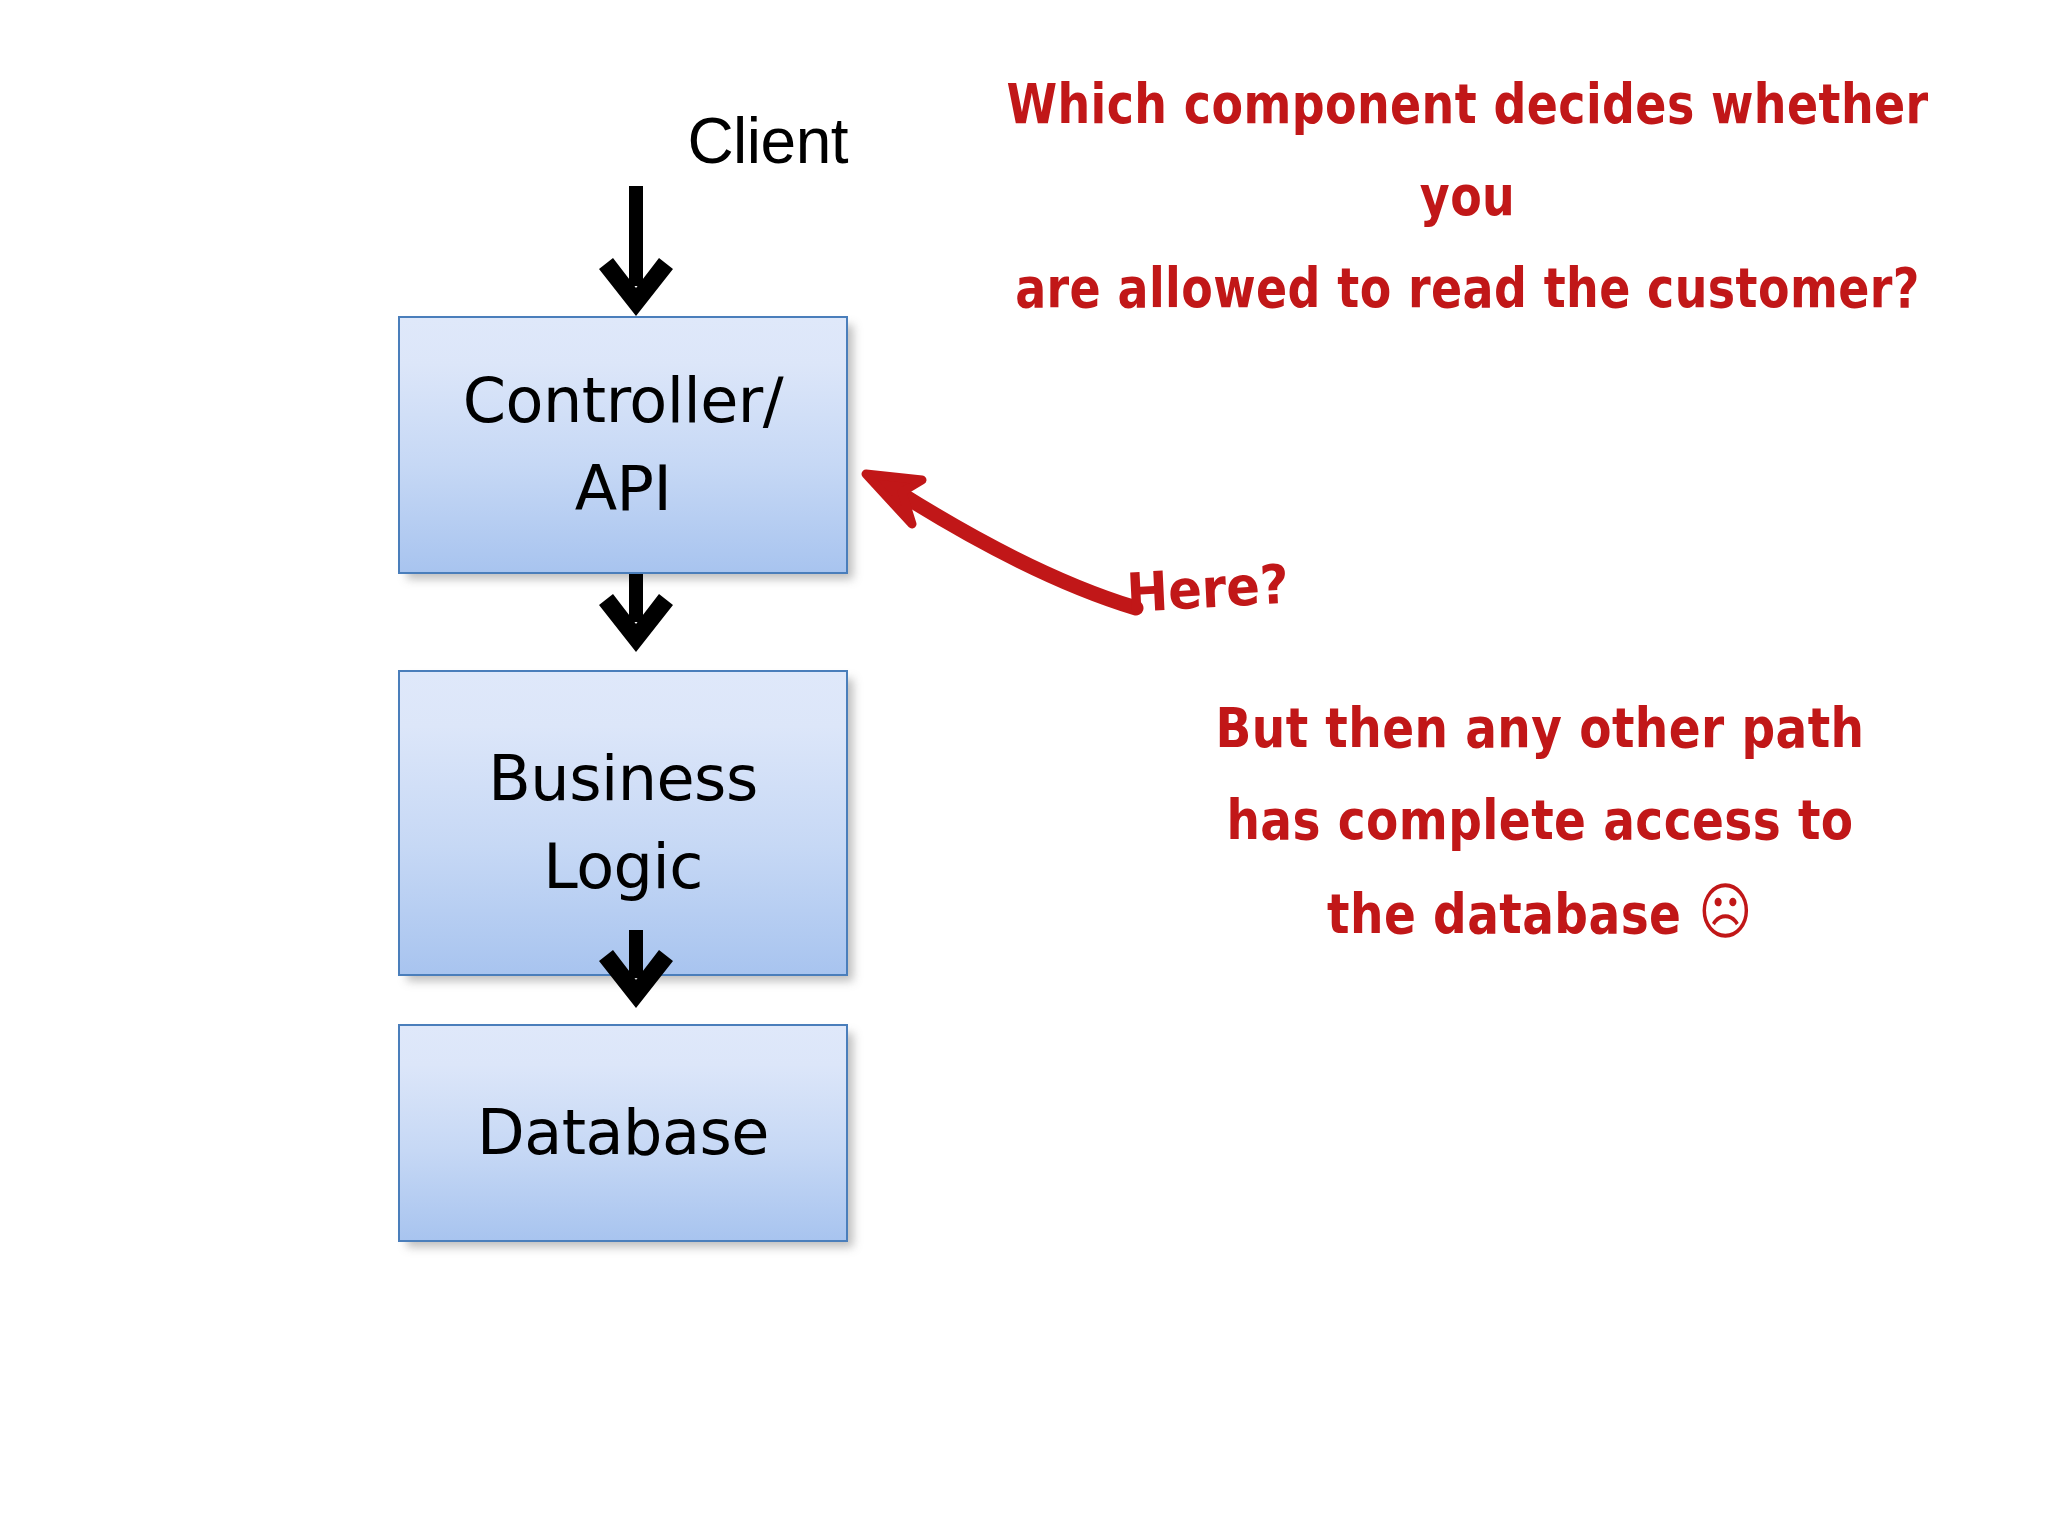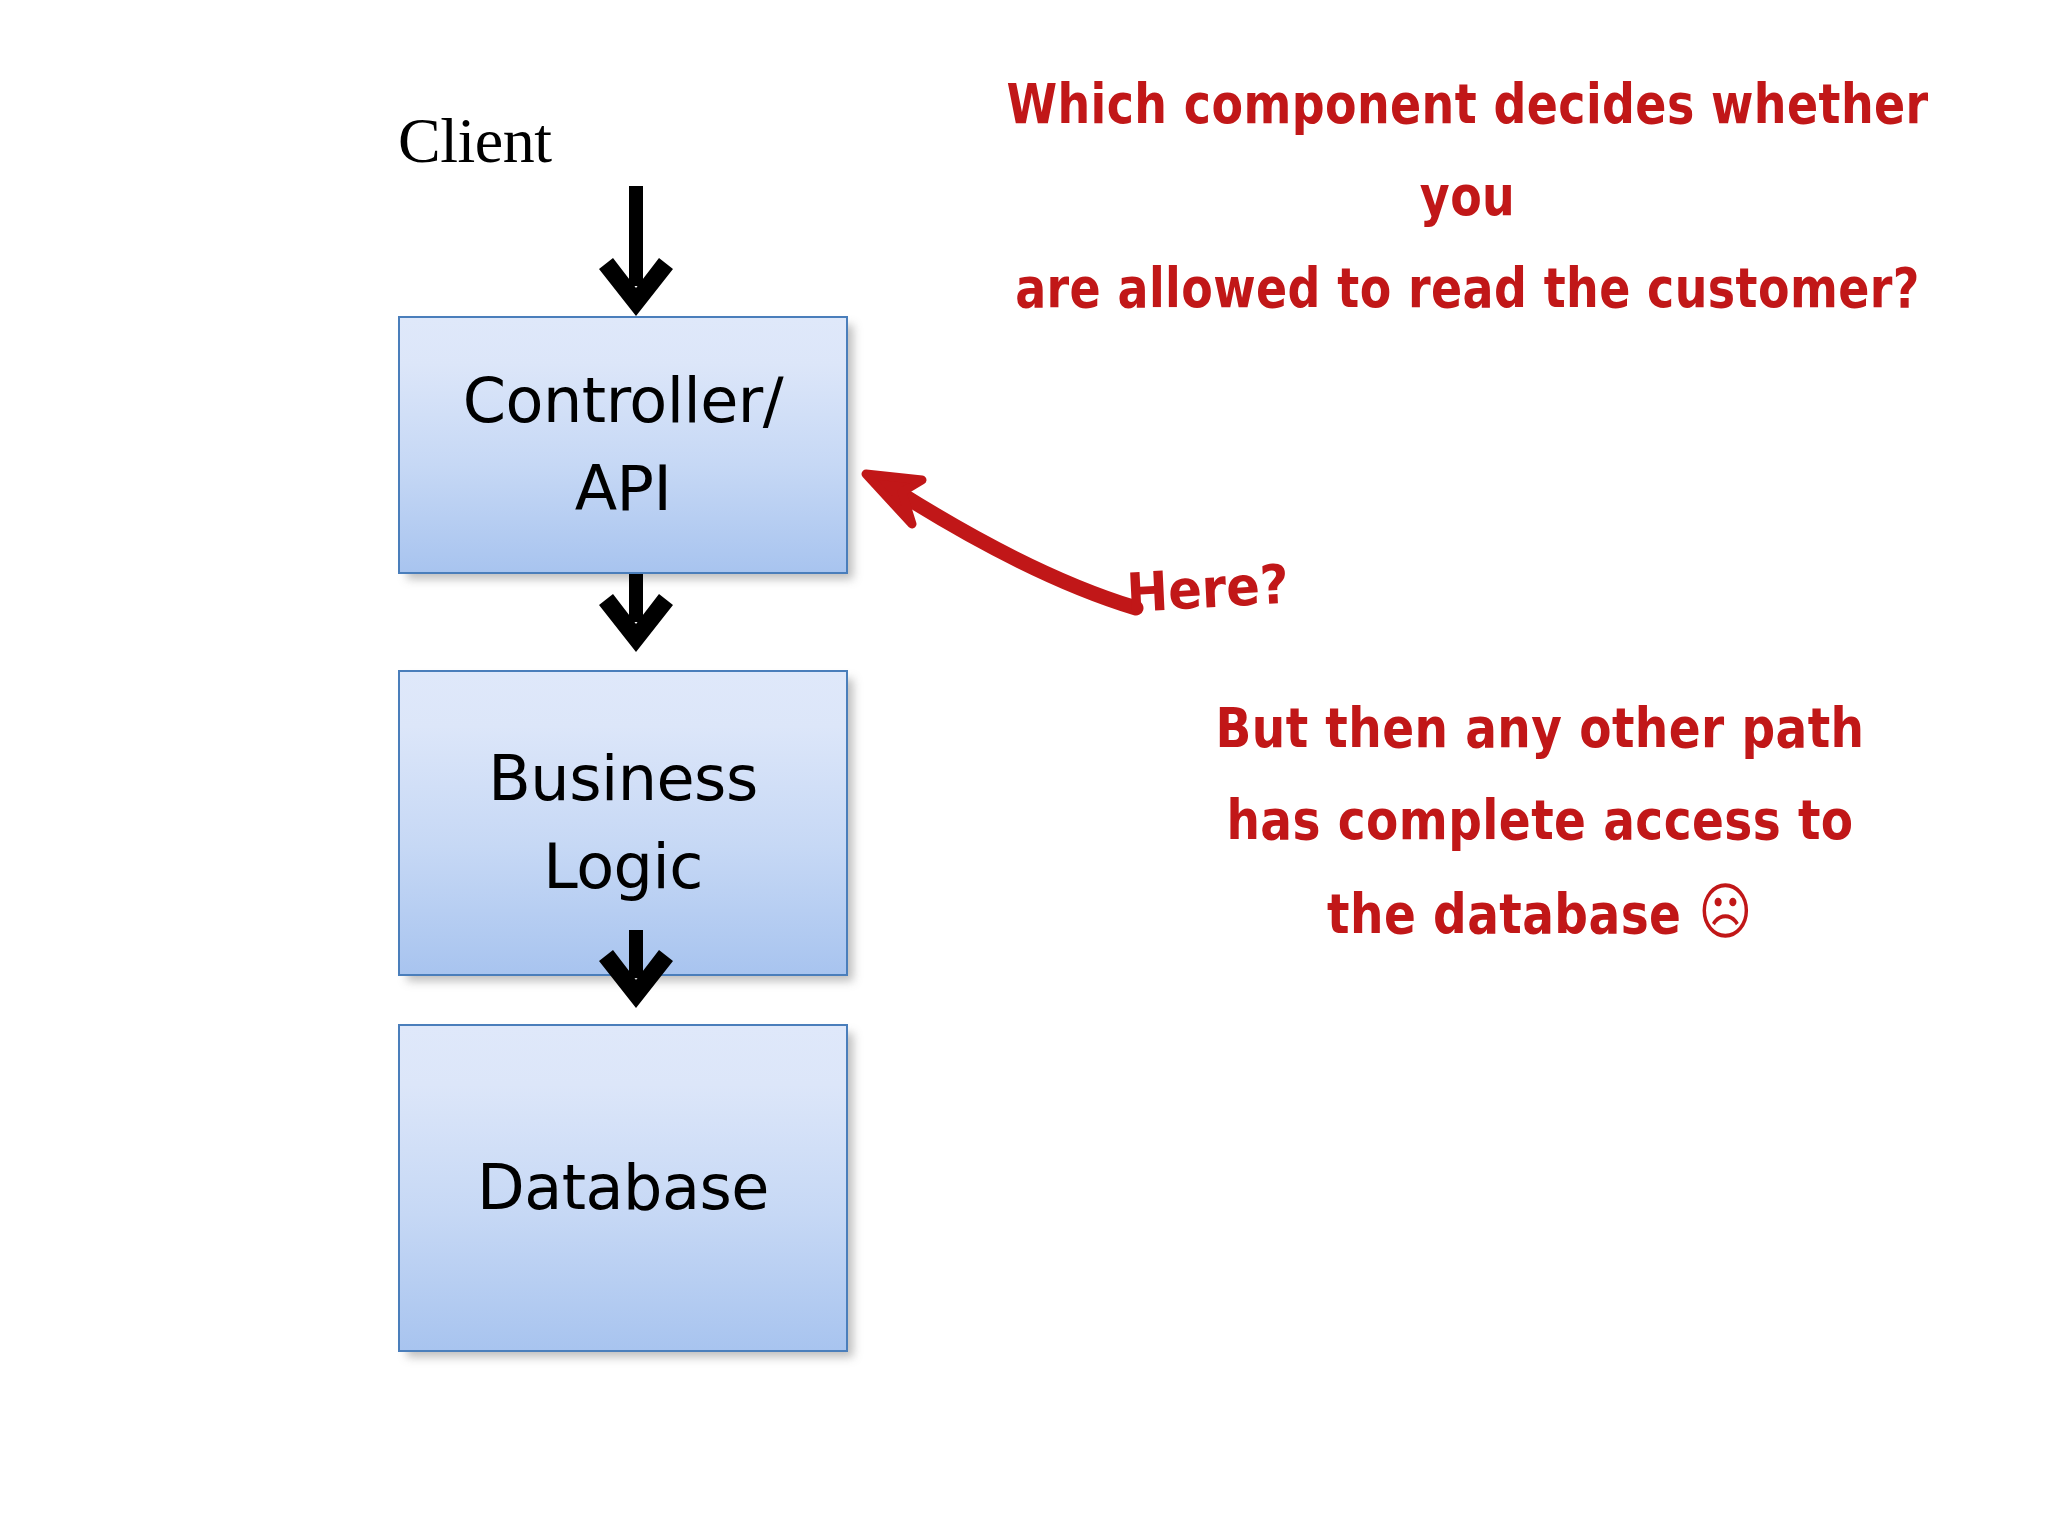--- a/index.html
+++ b/index.html
@@ -21,23 +21,23 @@
     position: absolute;
     left: 0; top: 0;
     width: 2048px;
     height: 1536px;
     background: #ffffff;
   }
 
   
   .node-label {
     position: absolute;
-    text-align: left;
+    text-align: right;
     color: #000000;
-    font-family: Liberation Serif, serif;
+    font-family: Liberation Sans, sans-serif;
     font-weight: 400;
     white-space: nowrap;
   }
 
   #client-label {
     left: 398px;
     top: 104px;
     width: 450px;
     font-size: 64px;
     line-height: 74px;
@@ -63,21 +63,21 @@
     font-family: "DejaVu Sans", "Liberation Sans", sans-serif;
     font-size: 62px;
     line-height: 88px;
     letter-spacing: -0.5px;
     white-space: pre-line;
     padding: 0 10px;
   }
 
   #box-controller { top: 316px;  height: 258px; }
   #box-business   { top: 670px;  height: 306px; }
-  #box-database   { top: 1024px; height: 328px; }
+  #box-database   { top: 1024px; height: 218px; }
 
   
   .black-arrow {
     position: absolute;
     left: 0;
     top: 0;
     pointer-events: none;
   }
 
   

